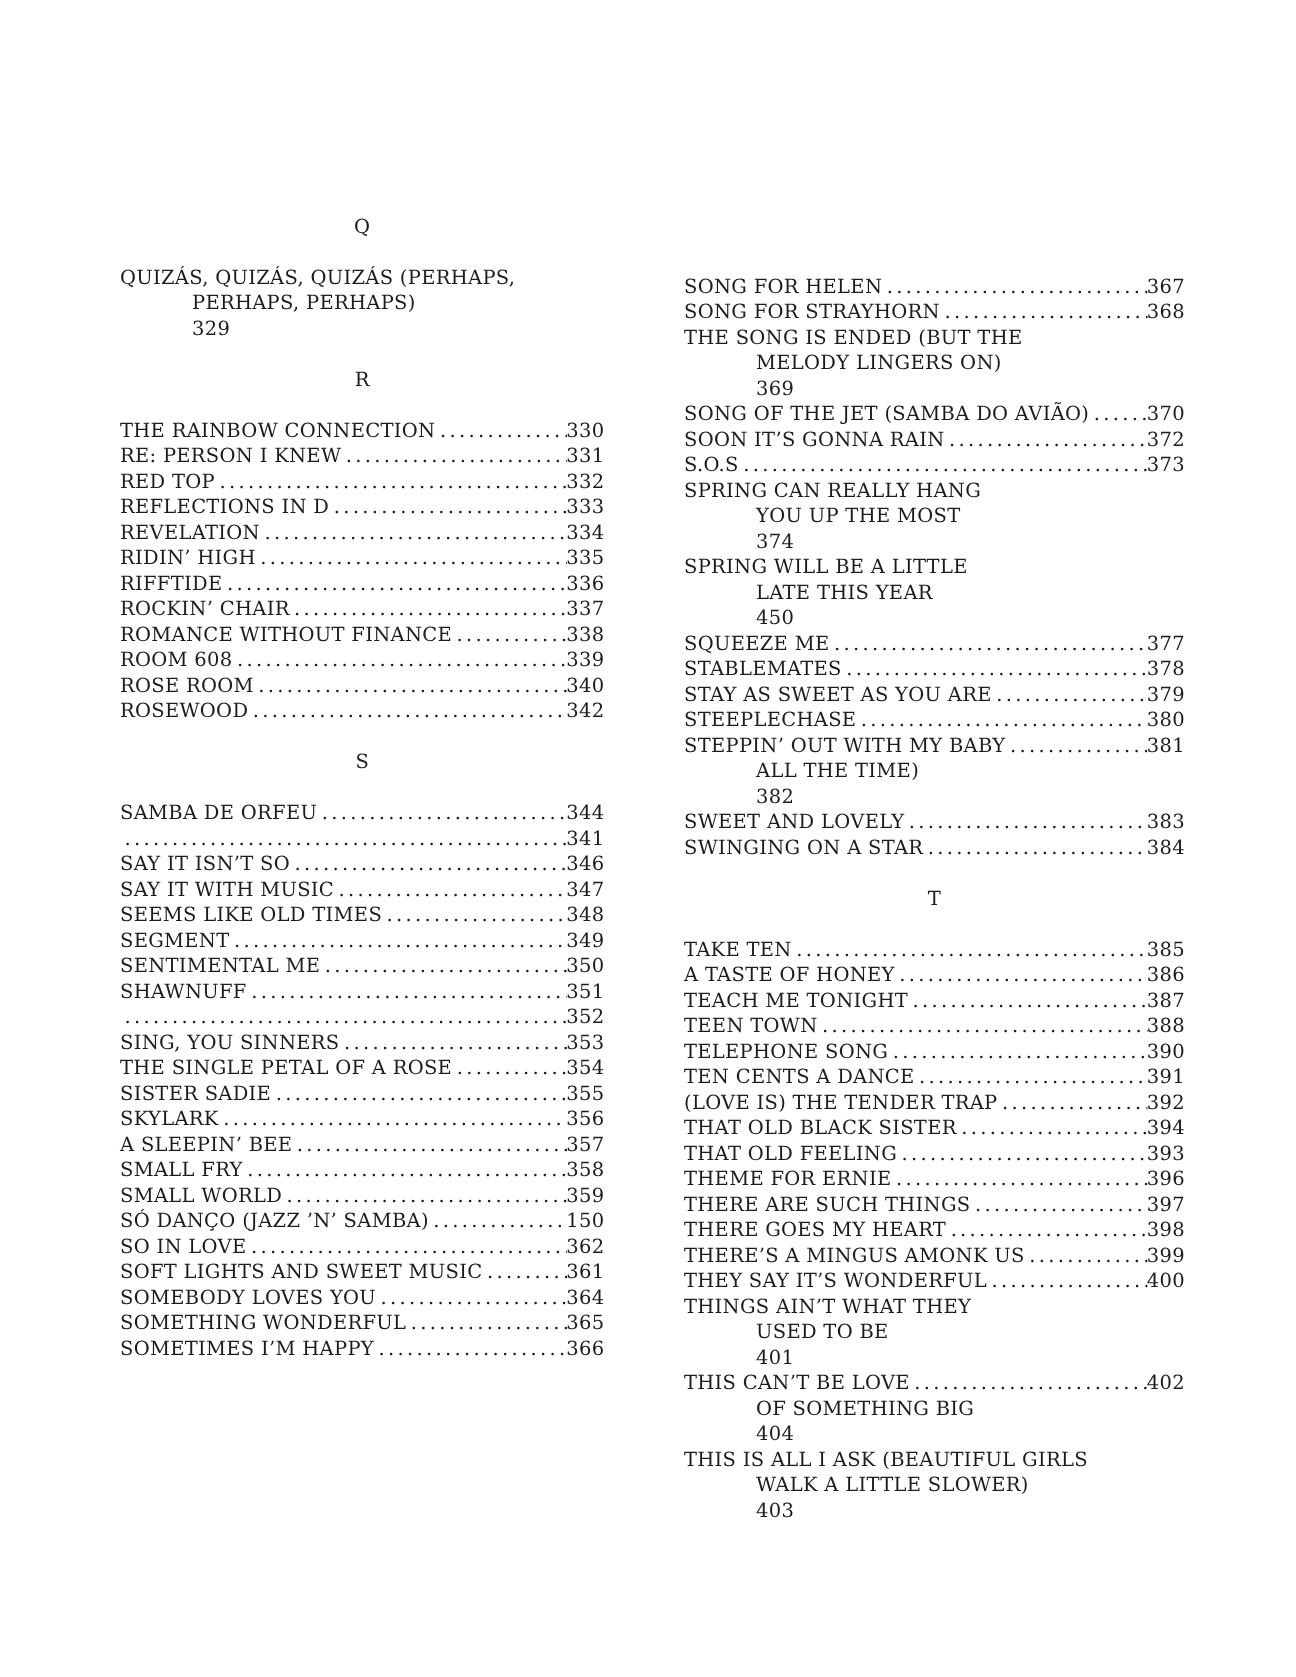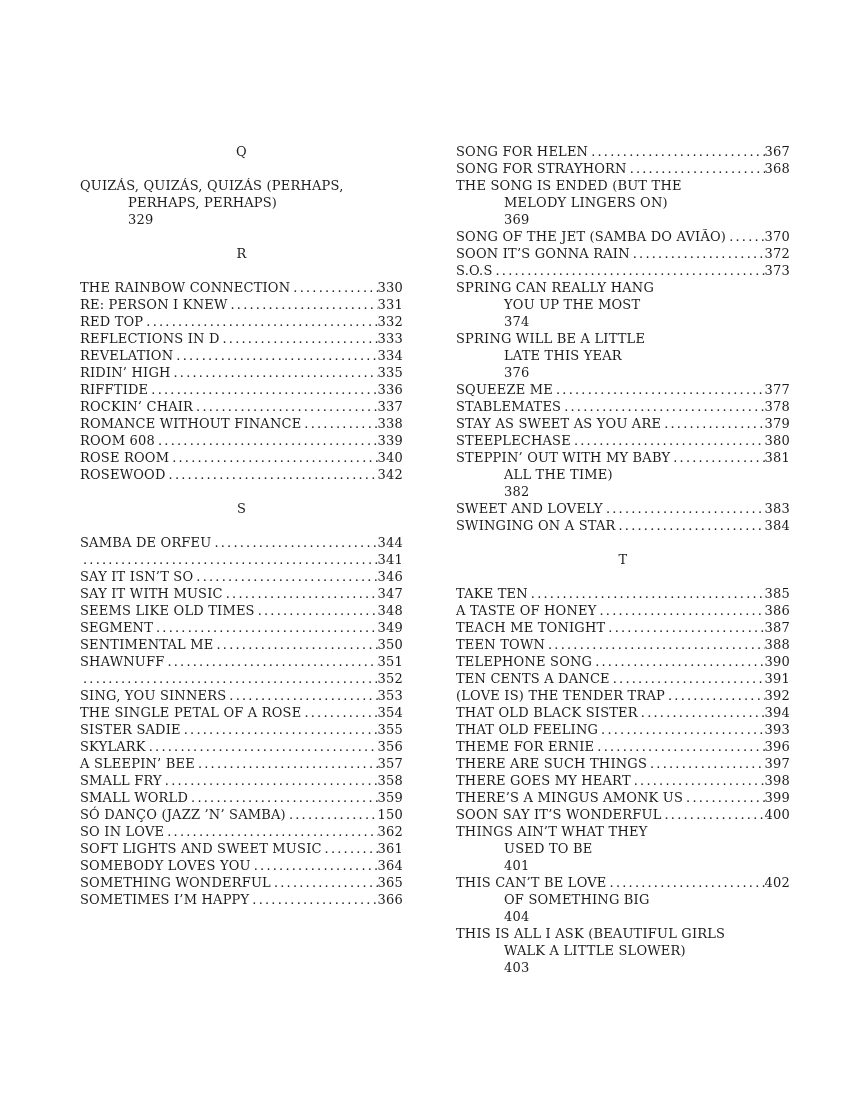--- a/index.html
+++ b/index.html
@@ -16,21 +16,21 @@
     overflow: hidden;
   }
   .col {
     position: absolute;
     top: 143px;
     font-size: 13px;
     line-height: 17px;
     letter-spacing: 0.2px;
   }
   .col-left  { left: 80px;  width: 323px; }
-  .col-right { left: 456px; width: 334px; }
+  .col-right { left: 456px; width: 334px; margin-top: 40px; }
 
   .section-header {
     text-align: center;
     margin: 17px 0;
     line-height: 17px;
   }
   .col .section-header:first-child { margin-top: 0; }
 
   .entry {
     display: flex;
@@ -276,21 +276,21 @@
         <span class="title">YOU UP THE MOST</span>
         <span class="leader">..............................................................................................................</span>
         <span class="pg">374</span>
       </div>
       <div class="entry">
         <span class="title">SPRING WILL BE A LITTLE</span>
       </div>
       <div class="entry cont">
         <span class="title">LATE THIS YEAR</span>
         <span class="leader">..............................................................................................................</span>
-        <span class="pg">376</span>
+        <span class="pg">450</span>
       </div>
       <div class="entry">
         <span class="title">SQUEEZE ME</span>
         <span class="leader">..............................................................................................................</span>
         <span class="pg">377</span>
       </div>
       <div class="entry">
         <span class="title">STABLEMATES</span>
         <span class="leader">..............................................................................................................</span>
         <span class="pg">378</span>
@@ -385,21 +385,21 @@
         <span class="title">THERE GOES MY HEART</span>
         <span class="leader">..............................................................................................................</span>
         <span class="pg">398</span>
       </div>
       <div class="entry">
         <span class="title">THERE’S A MINGUS AMONK US</span>
         <span class="leader">..............................................................................................................</span>
         <span class="pg">399</span>
       </div>
       <div class="entry">
-        <span class="title">SOON SAY IT’S WONDERFUL</span>
+        <span class="title">THEY SAY IT’S WONDERFUL</span>
         <span class="leader">..............................................................................................................</span>
         <span class="pg">400</span>
       </div>
       <div class="entry">
         <span class="title">THINGS AIN’T WHAT THEY</span>
       </div>
       <div class="entry cont">
         <span class="title">USED TO BE</span>
         <span class="leader">..............................................................................................................</span>
         <span class="pg">401</span>

